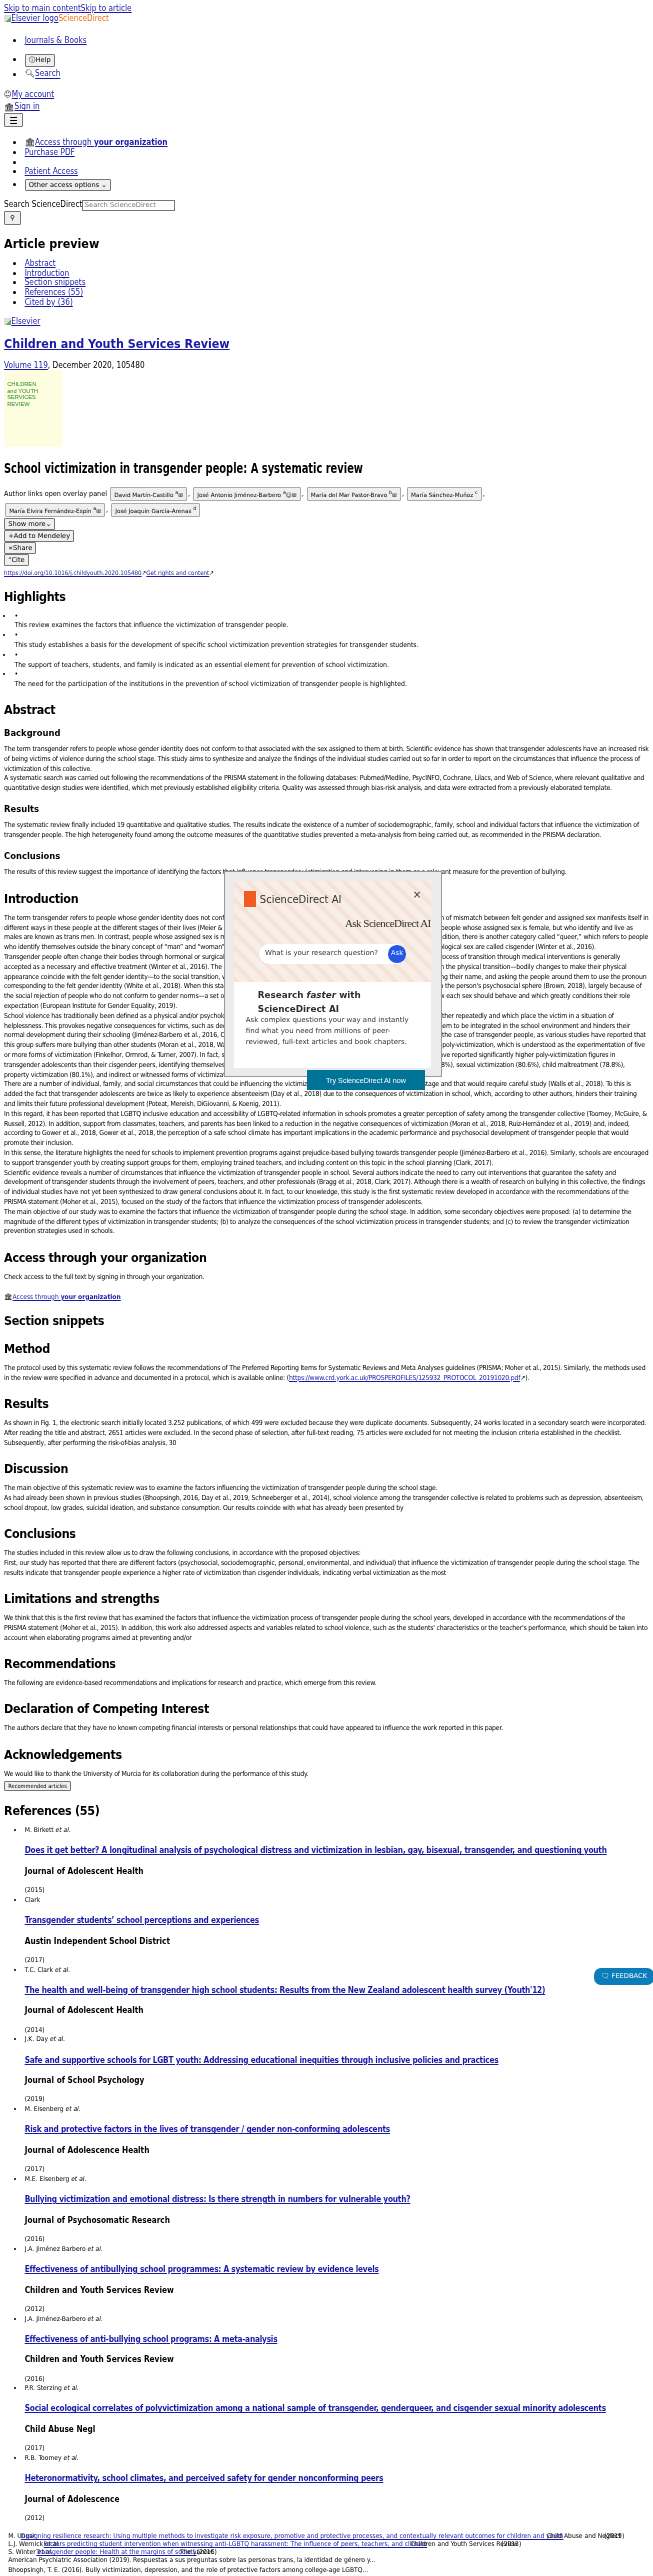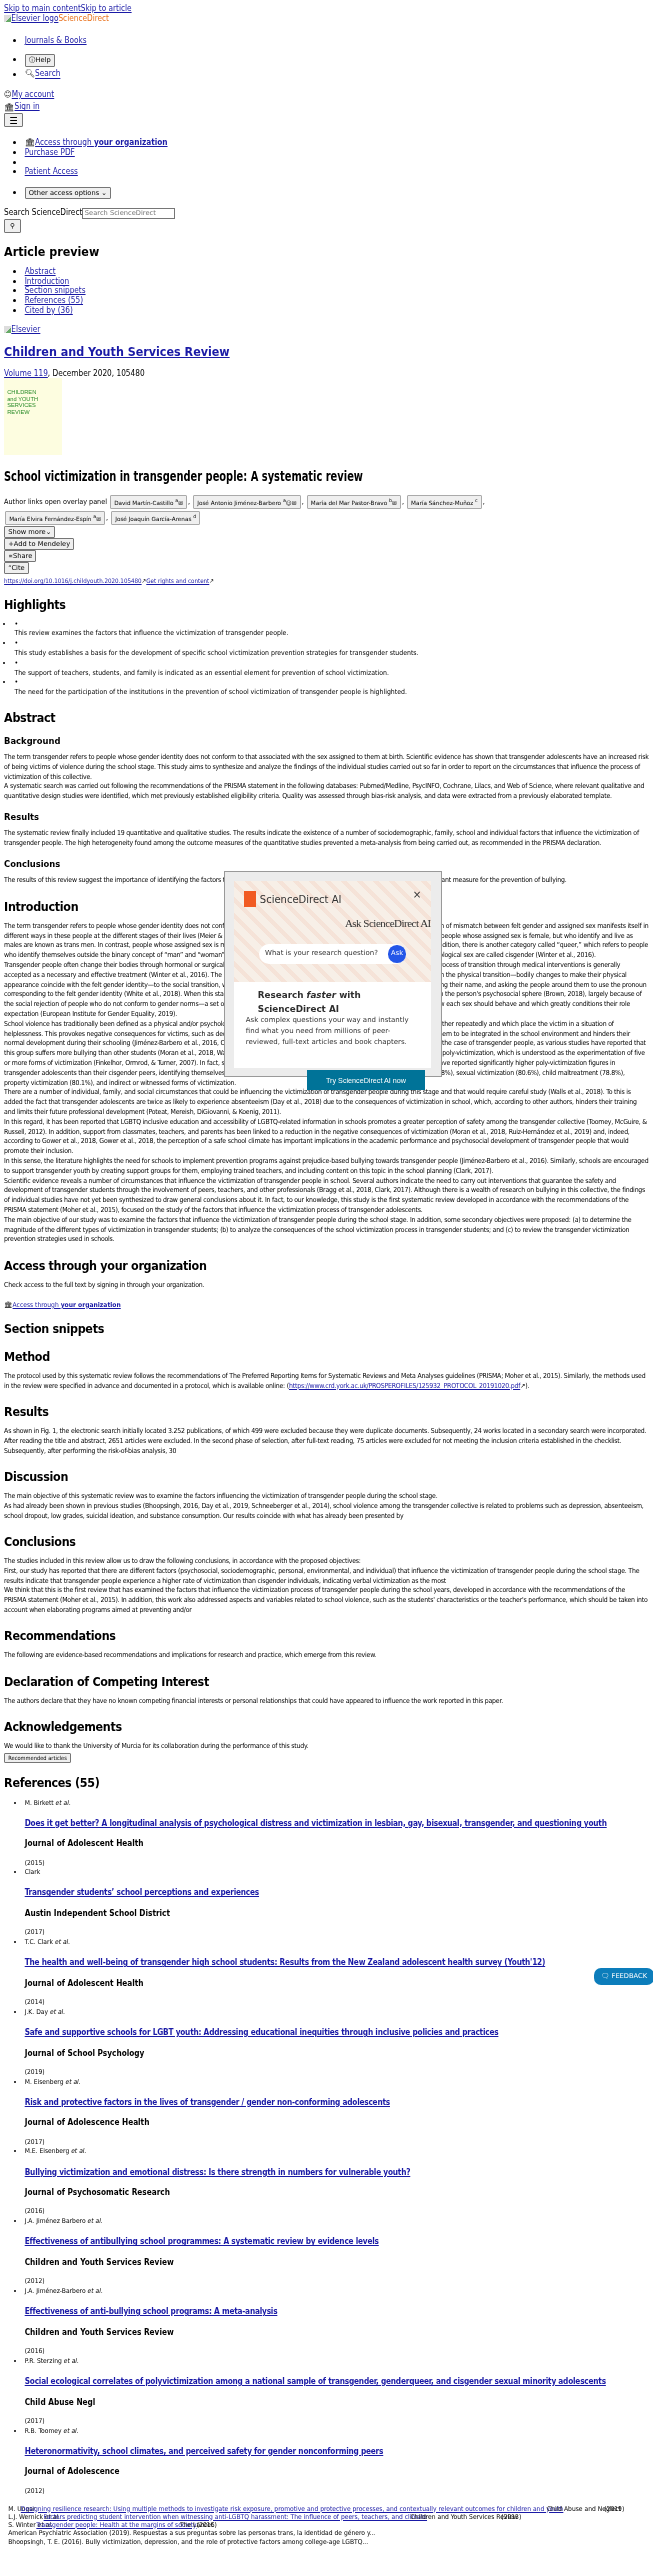--- a/index.html
+++ b/index.html
@@ -82,21 +82,21 @@
     <div><span class="icon">☺</span><a href="#">My account</a></div>
     <div><span class="icon">🏛︎</span><a href="#">Sign in</a></div>
     <button class="btn" style="width:18.5px;height:14.4px;font-size:9.3px;padding:0;"><span>☰</span></button>
   </div>
 
   <ul class="plain" style="margin-top:10.3px;">
     <li><span class="icon">🏛︎</span><a href="#"><span>Access through </span><b>your organization</b></a></li>
     <li><a href="#">Purchase PDF</a></li>
     <li>&nbsp;</li>
     <li><a href="#">Patient Access</a></li>
-    <li style="margin-top:10px;"><button class="btn"><span>Other access options</span><span> ⌄</span></button></li>
+    <li style="margin-top:2px;"><button class="btn"><span>Other access options</span><span> ⌄</span></button></li>
   </ul>
 
   <div>
     <label class="search-label">Search ScienceDirect</label><input class="search-input" placeholder="Search ScienceDirect" style="">
     <div><button class="btn" style="width:16.5px;height:14.4px;"><span>⚲</span></button></div>
   </div>
 
   <h2 class="preview">Article preview</h2>
   <ul class="plain">
     <li><a href="#">Abstract</a></li>
@@ -171,20 +171,21 @@
   <p class="body"><span>The protocol used by this systematic review follows the recommendations of The Preferred Reporting Items for Systematic Reviews and Meta Analyses guidelines (PRISMA; Moher et al., 2015). Similarly, the methods used in the review were specified in advance and documented in a protocol, which is available online: (</span><a href="#">https://www.crd.york.ac.uk/PROSPEROFILES/125932_PROTOCOL_20191020.pdf</a><span>↗</span><span>).</span></p>
 
   <h2 class="sec">Results</h2>
   <p class="body">As shown in Fig. 1, the electronic search initially located 3.252 publications, of which 499 were excluded because they were duplicate documents. Subsequently, 24 works located in a secondary search were incorporated. After reading the title and abstract, 2651 articles were excluded. In the second phase of selection, after full-text reading, 75 articles were excluded for not meeting the inclusion criteria established in the checklist. Subsequently, after performing the risk-of-bias analysis, 30</p>
   <h2 class="sec">Discussion</h2>
   <p class="body" style="white-space:pre-line;">The main objective of this systematic review was to examine the factors influencing the victimization of transgender people during the school stage.
 As had already been shown in previous studies (Bhoopsingh, 2016, Day et al., 2019, Schneeberger et al., 2014), school violence among the transgender collective is related to problems such as depression, absenteeism, school dropout, low grades, suicidal ideation, and substance consumption. Our results coincide with what has already been presented by</p>
   <h2 class="sec">Conclusions</h2>
   <p class="body" style="white-space:pre-line;">The studies included in this review allow us to draw the following conclusions, in accordance with the proposed objectives:
 First, our study has reported that there are different factors (psychosocial, sociodemographic, personal, environmental, and individual) that influence the victimization of transgender people during the school stage. The results indicate that transgender people experience a higher rate of victimization than cisgender individuals, indicating verbal victimization as the most</p>
+  <h2 class="sec">Limitations and strengths</h2>
   <p class="body">We think that this is the first review that has examined the factors that influence the victimization process of transgender people during the school years, developed in accordance with the recommendations of the PRISMA statement (Moher et al., 2015). In addition, this work also addressed aspects and variables related to school violence, such as the students' characteristics or the teacher's performance, which should be taken into account when elaborating programs aimed at preventing and/or</p>
   <h2 class="sec">Recommendations</h2>
   <p class="body">The following are evidence-based recommendations and implications for research and practice, which emerge from this review.</p>
   <h2 class="sec">Declaration of Competing Interest</h2>
   <p class="body">The authors declare that they have no known competing financial interests or personal relationships that could have appeared to influence the work reported in this paper.</p>
   <h2 class="sec">Acknowledgements</h2>
   <p class="body">We would like to thank the University of Murcia for its collaboration during the performance of this study.</p>
   <button class="btn cond" style="font-size:5.7px;">Recommended articles</button>
 
   <h2 class="sec">References (55)</h2>

